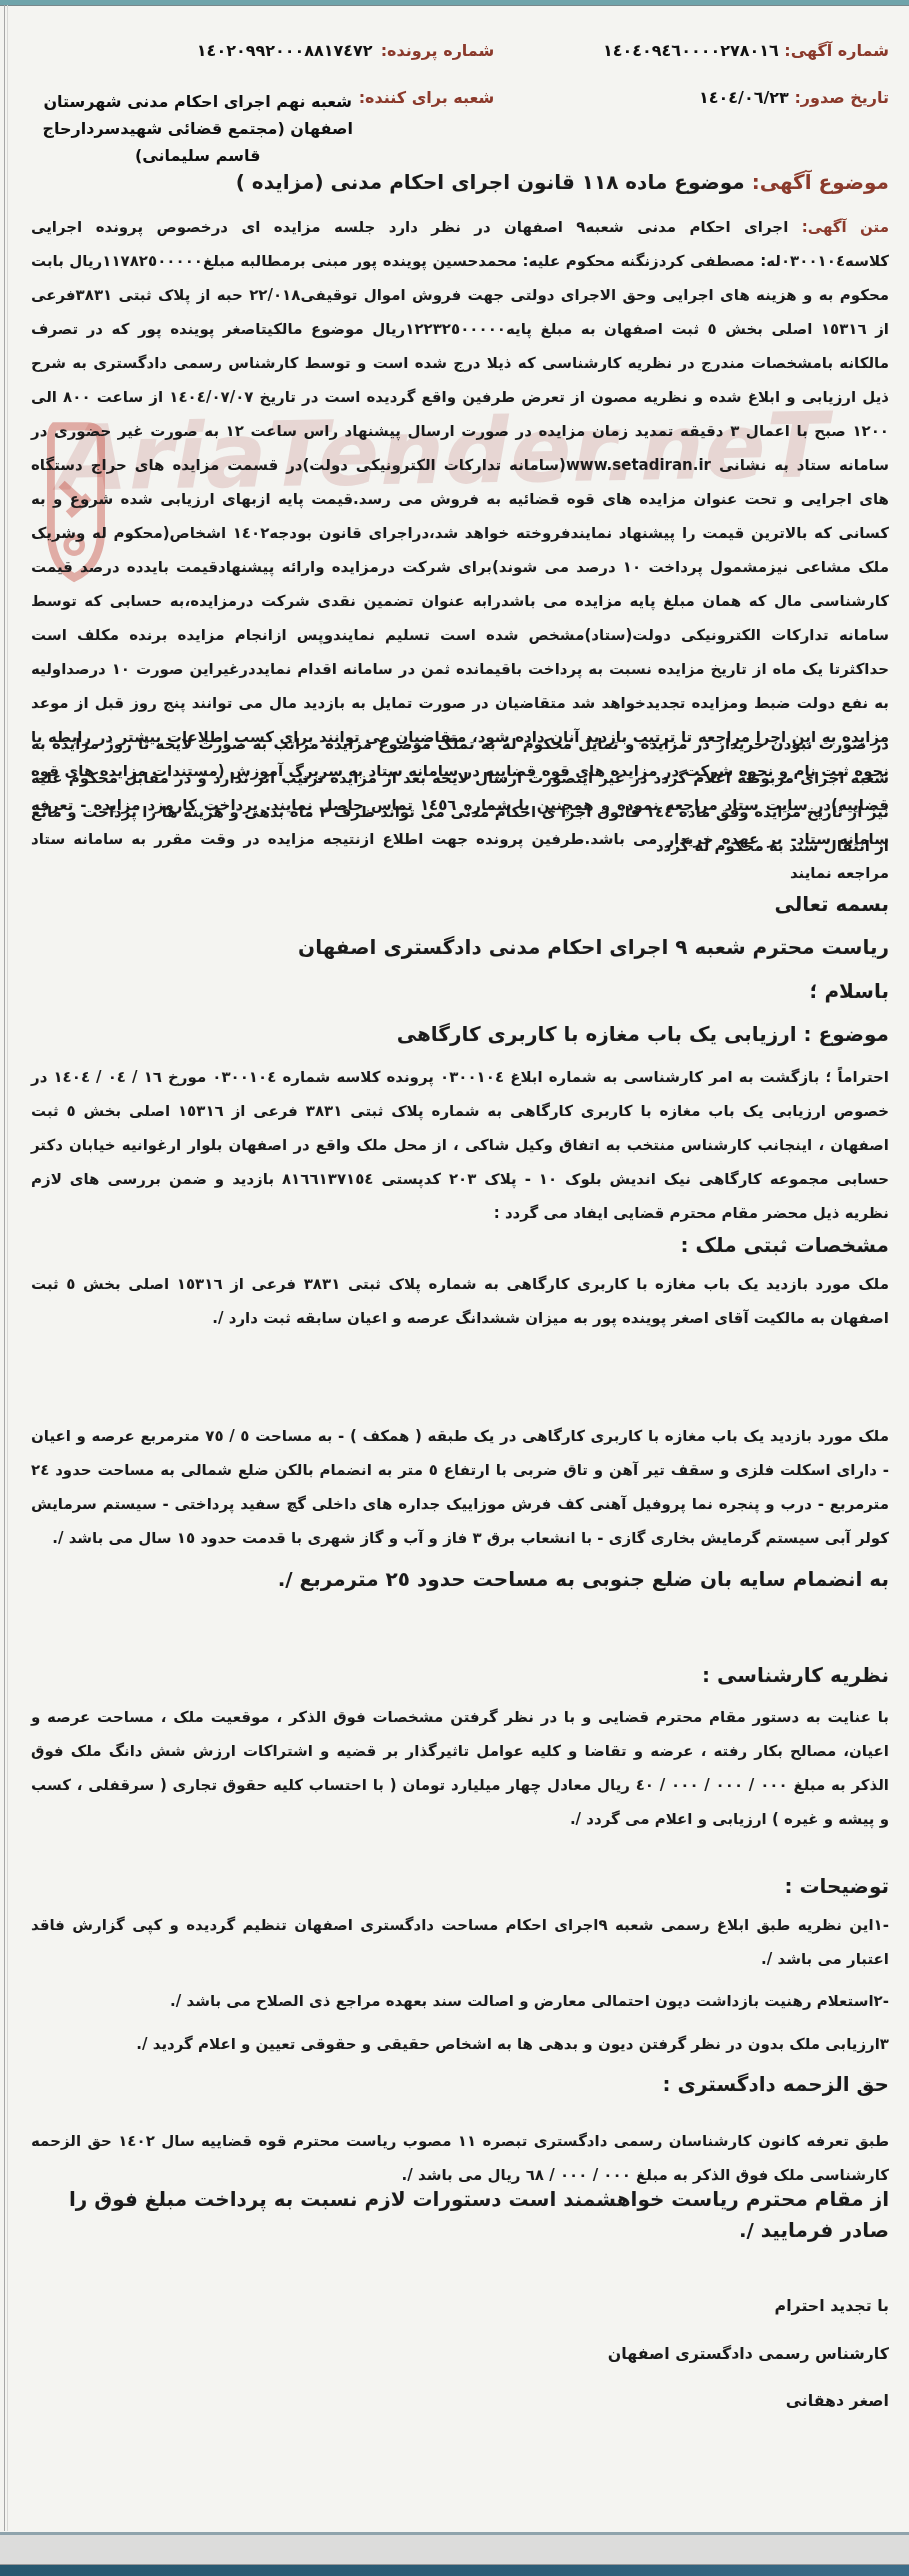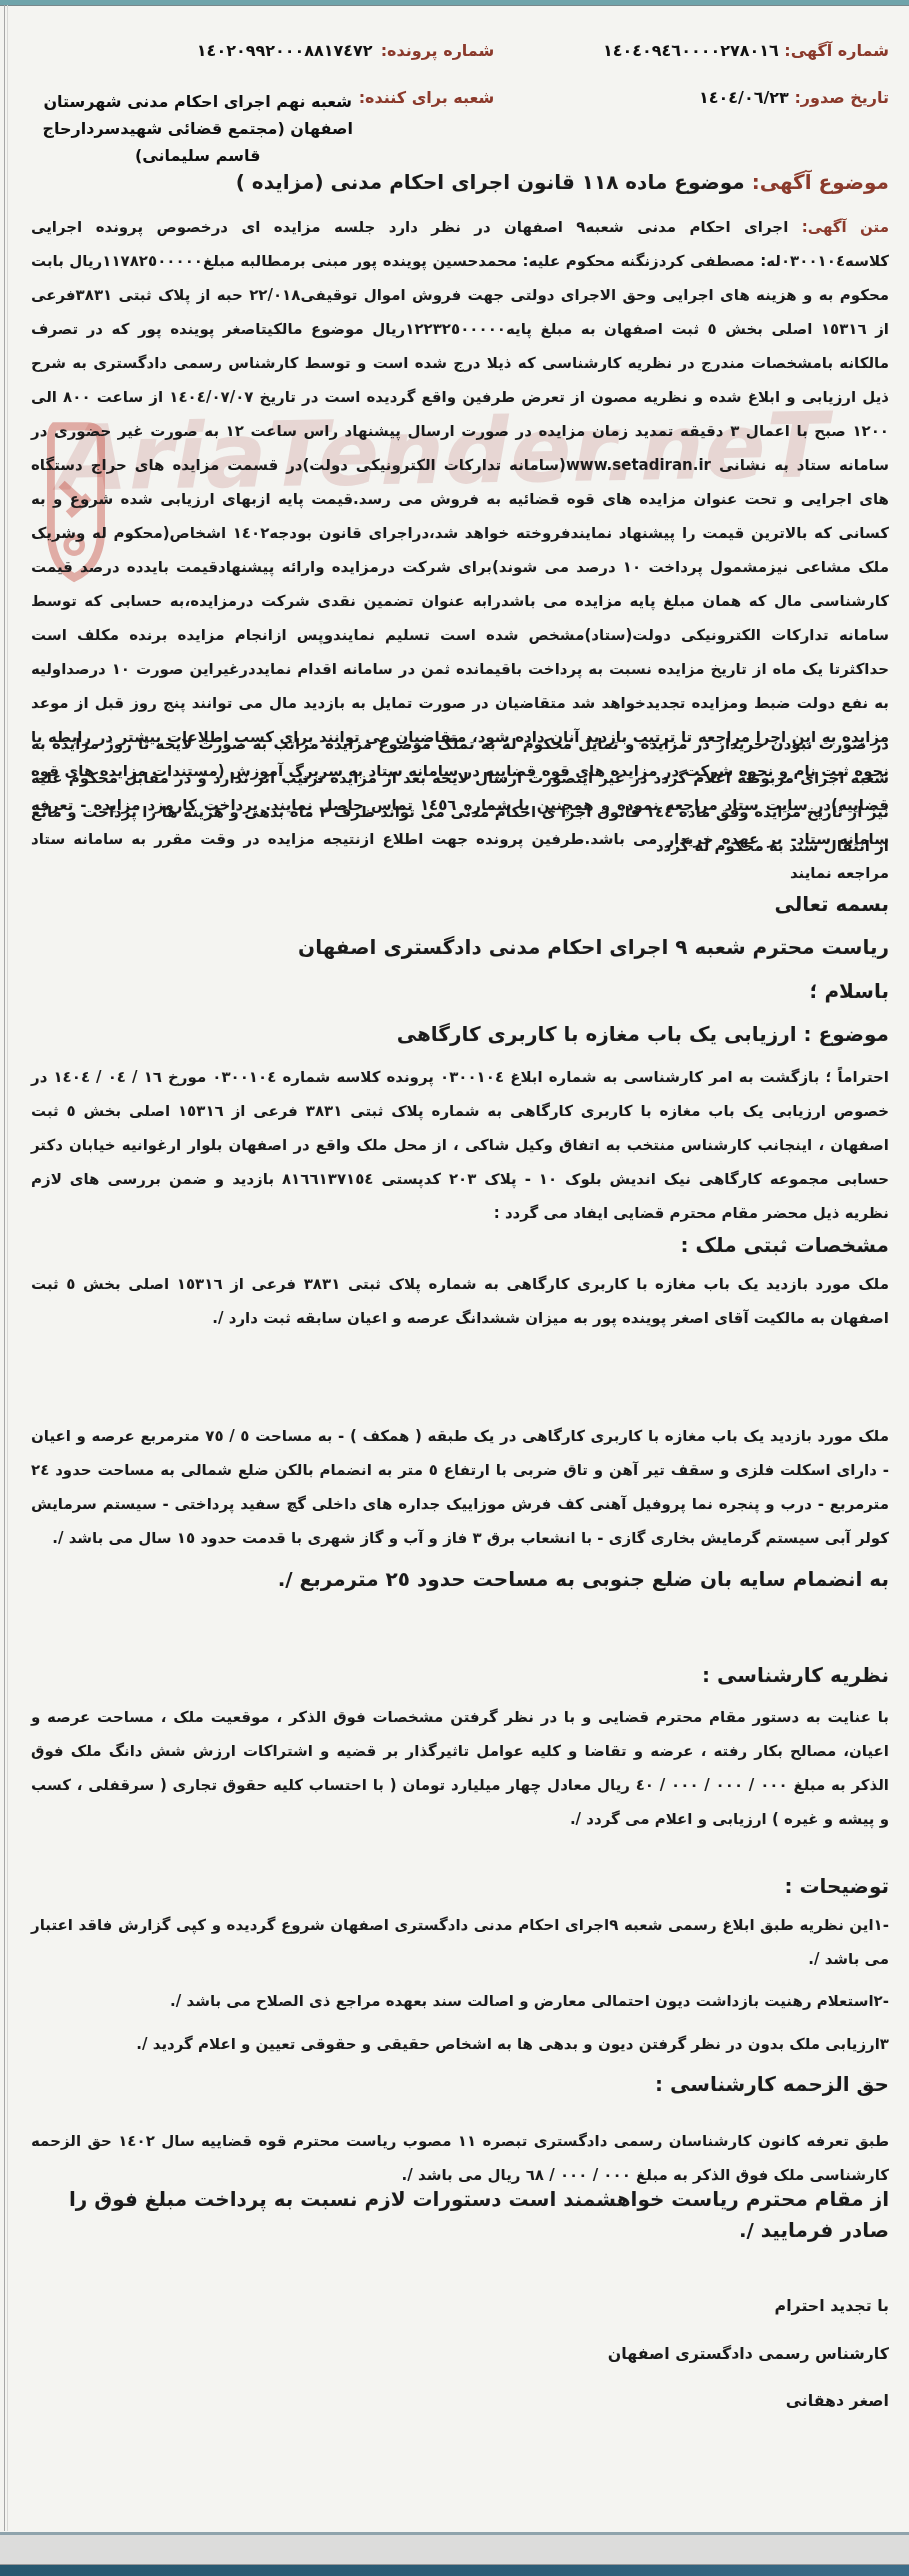--- a/index.html
+++ b/index.html
@@ -97,25 +97,25 @@
   <div class="blk line" style="top:1225px;">مشخصات ثبتی ملک :</div>
   <div class="blk par" style="top:1262px;">ملک مورد بازدید یک باب مغازه با کاربری کارگاهی به شماره پلاک ثبتی ٣٨٣١ فرعی از ١٥٣١٦ اصلی بخش ٥ ثبت اصفهان به مالکیت آقای اصغر پوینده پور به میزان ششدانگ عرصه و اعیان سابقه ثبت دارد /.</div>
 
   <div class="blk par" style="top:1414px;">ملک مورد بازدید یک باب مغازه با کاربری کارگاهی در یک طبقه ( همکف ) - به مساحت ٥ / ٧٥ مترمربع عرصه و اعیان - دارای اسکلت فلزی و سقف تیر آهن و تاق ضربی با ارتفاع ٥ متر  به انضمام بالکن ضلع شمالی به مساحت حدود ٢٤ مترمربع - درب و پنجره نما پروفیل آهنی  کف فرش موزاییک جداره های داخلی گچ سفید پرداختی - سیستم سرمایش کولر آبی  سیستم گرمایش بخاری گازی - با انشعاب برق ٣ فاز و آب و گاز شهری  با قدمت حدود ١٥ سال می باشد /.</div>
   <div class="blk line" style="top:1559px;">به انضمام سایه بان ضلع جنوبی به مساحت حدود ٢٥ مترمربع /.</div>
 
   <div class="blk line" style="top:1655px;">نظریه کارشناسی :</div>
   <div class="blk par" style="top:1695px;">با عنایت به دستور مقام محترم قضایی و با در نظر گرفتن مشخصات فوق الذکر ، موقعیت ملک ، مساحت عرصه و اعیان، مصالح بکار رفته ، عرضه و تقاضا و کلیه عوامل تاثیرگذار بر قضیه و اشتراکات ارزش شش دانگ ملک فوق الذکر به مبلغ ٠٠٠ / ٠٠٠ / ٠٠٠ / ٤٠ ریال معادل چهار میلیارد تومان ( با احتساب کلیه حقوق تجاری ( سرقفلی ، کسب و پیشه و غیره )  ارزیابی و اعلام می گردد /.</div>
 
   <div class="blk line" style="top:1866px;">توضیحات :</div>
-  <div class="blk par" style="top:1903px;">-١این نظریه طبق ابلاغ رسمی شعبه ٩اجرای احکام مدنی دادگستری اصفهان شروع گردیده و کپی گزارش فاقد اعتبار می باشد /.</div>
+  <div class="blk par" style="top:1903px;">-١این نظریه طبق ابلاغ رسمی شعبه ٩اجرای احکام مساحت دادگستری اصفهان تنظیم گردیده و کپی گزارش فاقد اعتبار می باشد /.</div>
   <div class="blk par" style="top:1979px;">-٢استعلام رهنیت بازداشت دیون احتمالی معارض و اصالت سند بعهده مراجع ذی الصلاح می باشد /.</div>
   <div class="blk par" style="top:2022px;">٣ارزیابی ملک بدون در نظر گرفتن دیون و بدهی ها به اشخاص حقیقی و حقوقی تعیین و اعلام گردید /.</div>
 
-  <div class="blk line" style="top:2064px;">حق الزحمه کارشناسی :</div>
+  <div class="blk line" style="top:2064px;">حق الزحمه دادگستری :</div>
   <div class="blk par" style="top:2103px;margin-top:16px;">طبق تعرفه کانون کارشناسان رسمی دادگستری تبصره ١١ مصوب ریاست محترم قوه قضاییه سال ١٤٠٢ حق الزحمه کارشناسی ملک فوق الذکر به مبلغ ٠٠٠ / ٠٠٠ / ٦٨ ریال می باشد /.</div>
   <div class="blk line" style="top:2179px;">از مقام محترم ریاست خواهشمند است دستورات لازم نسبت به پرداخت مبلغ فوق را صادر فرمایید /.</div>
 
   <div class="blk sig" style="top:2291px;">با تجدید احترام</div>
   <div class="blk sig" style="top:2339px;">کارشناس رسمی دادگستری اصفهان</div>
   <div class="blk sig" style="top:2386px;">اصغر دهقانی</div>
 
 </div>
 
 <div style="position:absolute;top:2532px;left:0;right:0;height:2.7px;background:#8fa3ac;border-bottom:0.9px solid #6b7f8c;z-index:5;"></div>

